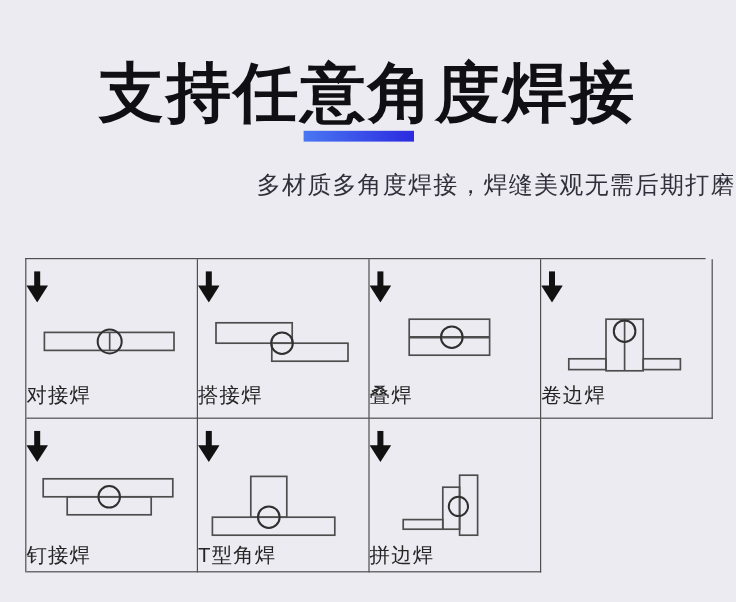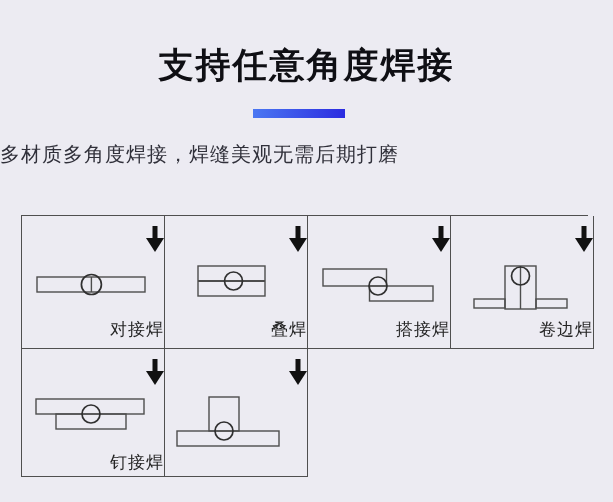--- a/index.html
+++ b/index.html
@@ -5,46 +5,46 @@
   html,body{margin:0;padding:0;}
   body{
     width:613px;height:502px;position:relative;overflow:hidden;
     background:#ECEBF2;
     font-family:"Liberation Sans","DejaVu Sans",sans-serif;
     -webkit-font-smoothing:antialiased;
   }
   .title{
     position:absolute;left:0;top:42px;width:613px;
     text-align:center;
-    font-size:35px;font-weight:900;letter-spacing:2px;
+    font-size:54px;font-weight:900;letter-spacing:2px;
     color:#0F0F14;
   }
   .title-underline{
     position:absolute;left:253px;top:109px;width:92px;height:9px;
     background:linear-gradient(90deg,#4A77F2 0%,#2B2BE0 100%);
   }
   .subtitle{
     position:absolute;left:0;top:141px;width:613px;
-    text-align:left;
+    text-align:right;
     font-size:20px;font-weight:400;letter-spacing:1px;
     color:#30303A;
   }
   .weld-grid{
     position:absolute;left:21px;top:215px;width:566px;height:261px;
     display:grid;
     grid-template-columns:repeat(4,1fr);
     grid-template-rows:133px 128px;
     border-top:1px solid #4F4F4F;
     border-left:1px solid #4F4F4F;
     background:transparent;
   }
   .cell{
     border-right:1px solid #4F4F4F;
     border-bottom:1px solid #4F4F4F;
-    display:flex;flex-direction:column;align-items:flex-end;
+    display:flex;flex-direction:column;align-items:flex-start;
     padding-top:10px;box-sizing:border-box;
   }
   .arrow-icon{display:block;flex:0 0 auto;}
   .diagram{display:block;flex:0 0 auto;margin-top:4px;}
   .cell-label{
     margin-top:2px;
     font-size:17px;color:#252525;letter-spacing:1px;line-height:20px;
     text-align:center;
   }
   .d-stroke{fill:none;stroke:#4D4D4D;stroke-width:1.4;}
@@ -72,38 +72,38 @@
     </svg>
     <div class="cell-label">对接焊</div>
   </div>
 
   <div class="cell">
     <svg class="arrow-icon" width="18" height="26" viewBox="0 0 18 26">
       <rect x="6.5" y="0" width="5" height="13" fill="#111"></rect>
         <polygon points="0,12 18,12 9,26" fill="#111"></polygon>
     </svg>
     <svg class="diagram" width="142" height="62" viewBox="0 0 142 62">
-      <rect class="d-stroke" x="33" y="10" width="67" height="30"></rect>
-      <line class="d-line" x1="33" y1="25" x2="100" y2="25" style="stroke-width:2;"></line>
-      <circle class="d-weld" cx="68.5" cy="25" r="9"></circle>
+      <rect class="d-stroke" x="15" y="13" width="63.5" height="17"></rect>
+      <rect class="d-stroke" x="61.5" y="30" width="63.5" height="15"></rect>
+      <circle class="d-weld" cx="70" cy="30" r="9"></circle>
     </svg>
-    <div class="cell-label">叠焊</div>
+    <div class="cell-label">搭接焊</div>
   </div>
 
   <div class="cell">
     <svg class="arrow-icon" width="18" height="26" viewBox="0 0 18 26">
       <rect x="6.5" y="0" width="5" height="13" fill="#111"></rect>
         <polygon points="0,12 18,12 9,26" fill="#111"></polygon>
     </svg>
     <svg class="diagram" width="142" height="62" viewBox="0 0 142 62">
-      <rect class="d-stroke" x="15" y="13" width="63.5" height="17"></rect>
-      <rect class="d-stroke" x="61.5" y="30" width="63.5" height="15"></rect>
-      <circle class="d-weld" cx="70" cy="30" r="9"></circle>
+      <rect class="d-stroke" x="33" y="10" width="67" height="30"></rect>
+      <line class="d-line" x1="33" y1="25" x2="100" y2="25" style="stroke-width:2;"></line>
+      <circle class="d-weld" cx="68.5" cy="25" r="9"></circle>
     </svg>
-    <div class="cell-label">搭接焊</div>
+    <div class="cell-label">叠焊</div>
   </div>
 
   <div class="cell">
     <svg class="arrow-icon" width="18" height="26" viewBox="0 0 18 26">
       <rect x="6.5" y="0" width="5" height="13" fill="#111"></rect>
         <polygon points="0,12 18,12 9,26" fill="#111"></polygon>
     </svg>
     <svg class="diagram" width="142" height="62" viewBox="0 0 142 62">
       <rect class="d-stroke" x="23" y="43" width="31" height="9"></rect>
       <rect class="d-stroke" x="85" y="43" width="31" height="9"></rect>
@@ -130,17 +130,31 @@
   <div class="cell">
     <svg class="arrow-icon" width="18" height="26" viewBox="0 0 18 26">
       <rect x="6.5" y="0" width="5" height="13" fill="#111"></rect>
         <polygon points="0,12 18,12 9,26" fill="#111"></polygon>
     </svg>
     <svg class="diagram" width="142" height="62" viewBox="0 0 142 62">
       <rect class="d-stroke" x="44" y="8" width="30" height="34"></rect>
       <rect class="d-stroke" x="12" y="42" width="102" height="15"></rect>
       <circle class="d-weld" cx="59" cy="42" r="9"></circle>
     </svg>
+    <div class="cell-label">T型角焊</div>
   </div>
 
 
+  <div class="cell">
+    <svg class="arrow-icon" width="18" height="26" viewBox="0 0 18 26">
+      <rect x="6.5" y="0" width="5" height="13" fill="#111"></rect>
+        <polygon points="0,12 18,12 9,26" fill="#111"></polygon>
+    </svg>
+    <svg class="diagram" width="142" height="62" viewBox="0 0 142 62">
+      <rect class="d-stroke" x="28" y="44" width="33" height="8"></rect>
+      <rect class="d-stroke" x="61" y="17" width="14" height="35"></rect>
+      <rect class="d-stroke" x="75" y="7" width="15" height="50"></rect>
+      <circle class="d-weld" cx="74" cy="33" r="8"></circle>
+    </svg>
+    <div class="cell-label">拼边焊</div>
+  </div>
 
 </div>
 
 </body></html>

